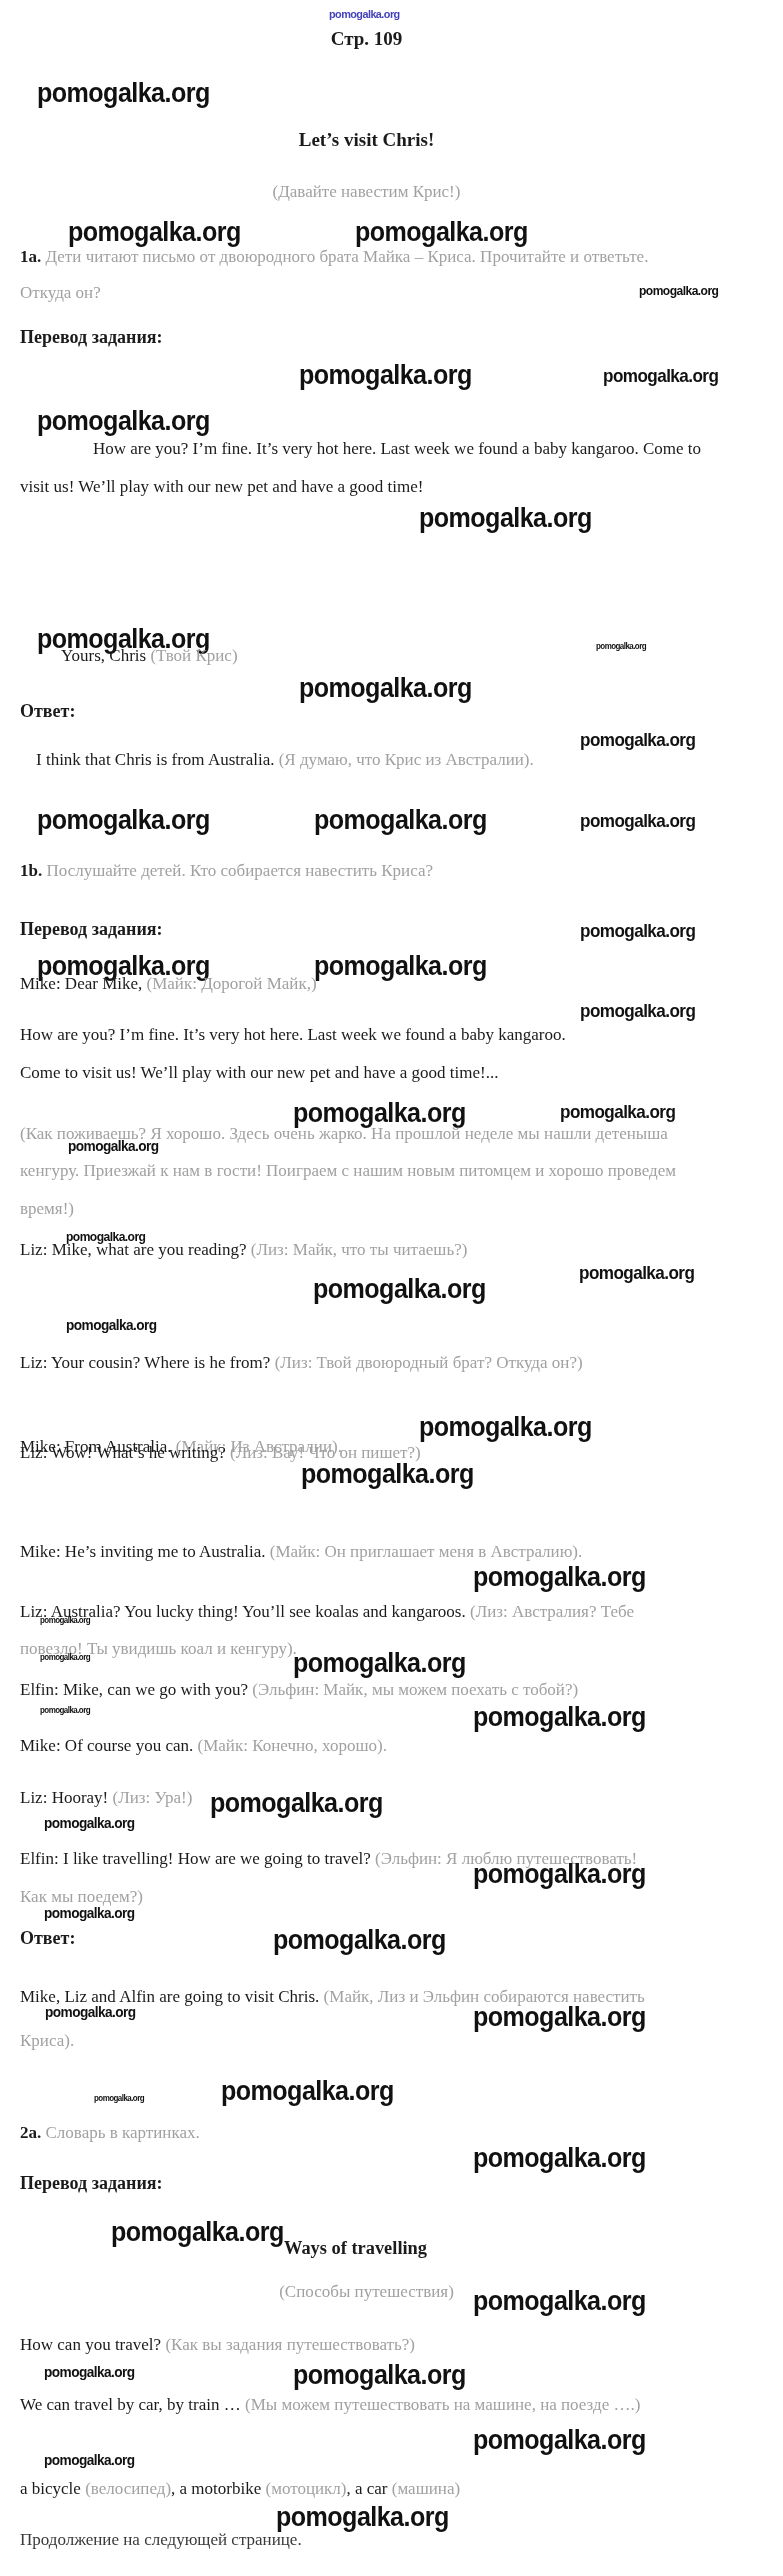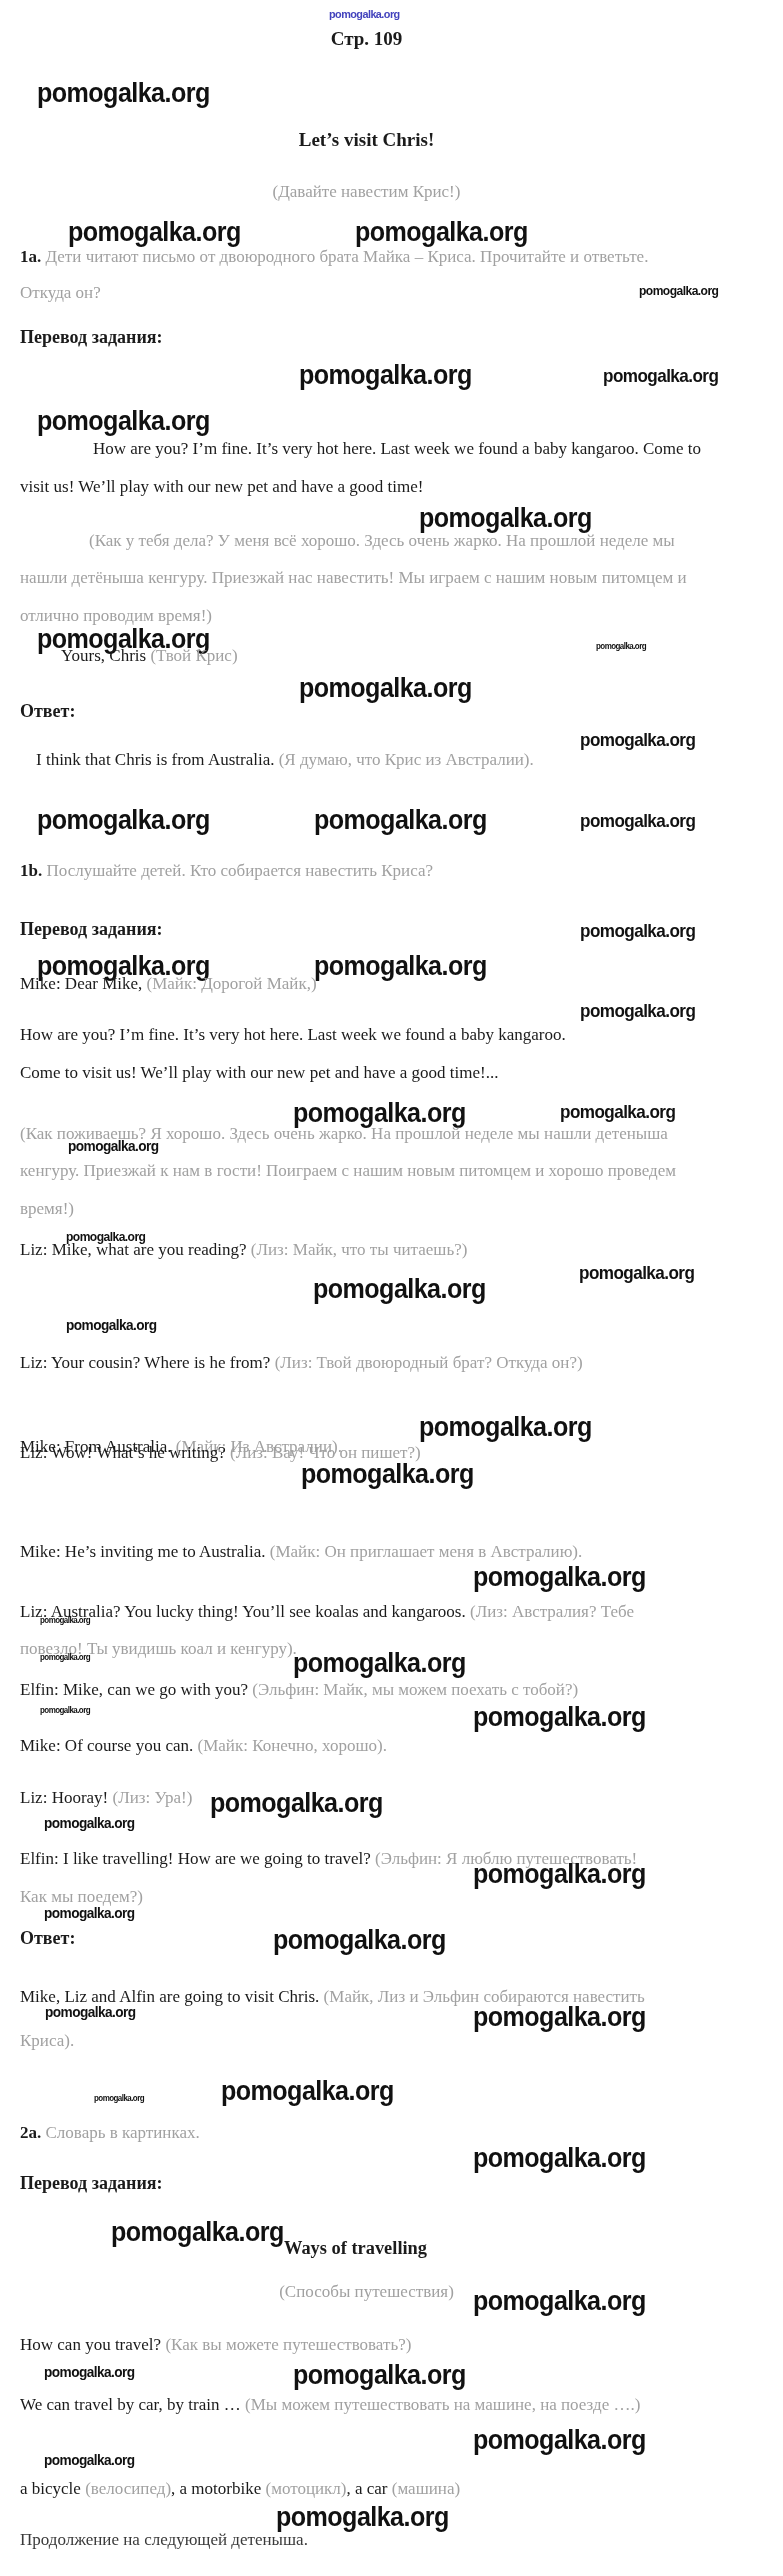--- a/index.html
+++ b/index.html
@@ -82,23 +82,20 @@
   </div>
 
   <div class="row para" style="top:430px;line-height:2.25;text-indent:73px;">
     <span>How are you? I’m fine. It’s very hot here. Last week we found a baby kangaroo. Come to visit us! We’ll play with our new pet and have a good time!</span>
   </div>
 
   <div class="row" style="top:502px;height:32px;">
     <span class="wm wm-lg abs" style="left:399px;top:0;">pomogalka.org</span>
   </div>
 
-  <div class="row para ru" style="top:522px;width:689px;line-height:2.2;text-indent:69px;">
-    <span>(Как у тебя дела? У меня всё хорошо. Здесь очень жарко. На прошлой неделе мы нашли детёныша кенгуру. Приезжай нас навестить! Мы играем с нашим новым питомцем и отлично проводим время!)</span>
-  </div>
 
   <div class="row" style="top:623px;height:32px;">
     <span class="wm wm-lg abs" style="left:17px;top:0;">pomogalka.org</span>
     <span class="wm wm-xs abs" style="left:576px;top:18.4px;">pomogalka.org</span>
   </div>
 
   <div class="row" style="top:646px;">
     <span style="margin-left:41px;">Yours, Chris</span>
     <span class="ru">(Твой Крис)</span>
   </div>
@@ -285,21 +282,21 @@
     <span class="h1 abs" style="left:264px;top:21px;font-size:18.4px;">Ways of travelling</span>
   </div>
 
   <div class="row center ru" style="top:2282px;height:34px;">
     <span>(Способы путешествия)</span>
     <span class="wm wm-lg abs" style="left:453px;top:2.5px;">pomogalka.org</span>
   </div>
 
   <div class="row" style="top:2335px;">
     <span>How can you travel?</span>
-    <span class="ru">(Как вы можете путешествовать?)</span>
+    <span class="ru">(Как вы задания путешествовать?)</span>
   </div>
 
   <div class="row" style="top:2360px;height:32px;">
     <span class="wm wm-sm abs" style="left:24px;top:3.7px;">pomogalka.org</span>
     <span class="wm wm-lg abs" style="left:273px;top:-1.2px;">pomogalka.org</span>
   </div>
 
   <div class="row" style="top:2385px;">
     <span class="para" style="width:644px;line-height:2.3;display:inline-block;"><span>We can travel by car, by train …</span> <span class="ru">(Мы можем путешествовать на машине, на поезде ….)</span></span>
     <span class="wm wm-lg abs" style="left:453px;top:39px;">pomogalka.org</span>
@@ -314,17 +311,17 @@
     <span class="ru">(велосипед)</span><span>, a motorbike</span>
     <span class="ru">(мотоцикл)</span><span>, a car</span>
     <span class="ru">(машина)</span>
   </div>
 
   <div class="row" style="top:2501px;height:32px;">
     <span class="wm wm-lg abs" style="left:256px;top:0;">pomogalka.org</span>
   </div>
 
   <div class="row footer-note" style="top:2530px;">
-    <span>Продолжение на следующей детеныша.</span>
+    <span>Продолжение на следующей странице.</span>
   </div>
 
 </div>
 
 
 </body></html>

